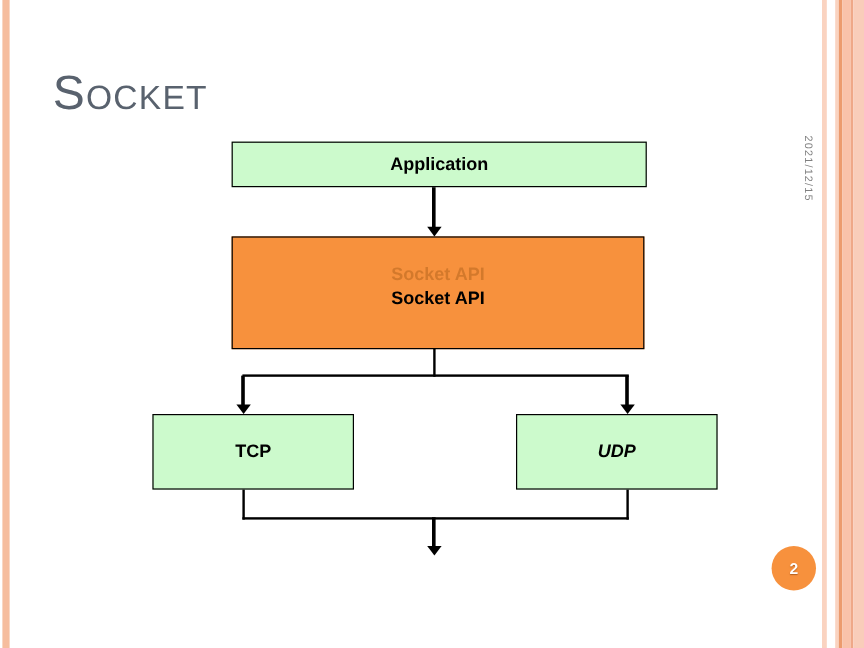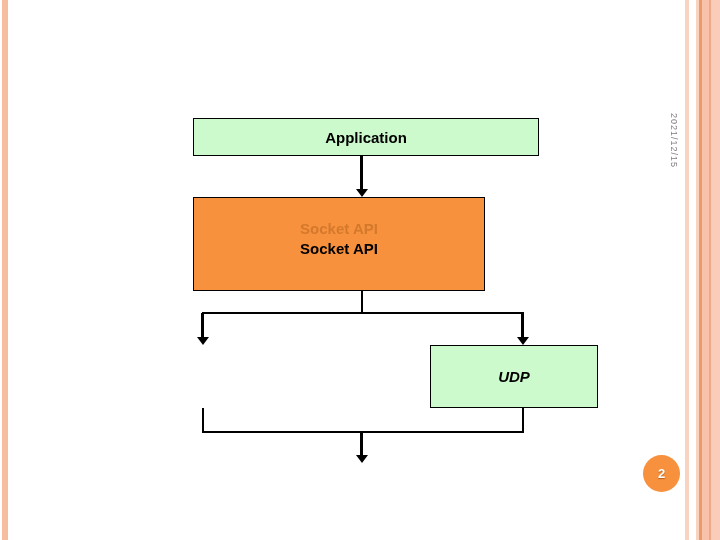--- a/index.html
+++ b/index.html
@@ -39,21 +39,21 @@
   }
   
   .node{
     position:absolute;box-sizing:border-box;
     background:var(--node-fill,#ccfacc);
     border:1px solid var(--node-border,#000000);
     display:flex;align-items:center;justify-content:center;
     font-size:15px;font-weight:bold;color:#000000;
   }
   .node-application{left:193px;top:118px;width:346px;height:38px;}
-  .node-socket-api{left:193px;top:197px;width:292px;height:94px;background:var(--highlight-fill,#f7913d);}
+  .node-socket-api{left:193px;top:197px;width:344px;height:94px;background:var(--highlight-fill,#f7913d);}
   .node-tcp{left:127px;top:345px;width:168px;height:63px;}
   .node-udp{left:430px;top:345px;width:168px;height:63px;font-style:italic;}
   .node-network{left:193px;top:463px;width:347px;height:40px;}
   .ghost-label{
     position:absolute;left:0;right:0;top:22px;text-align:center;
     font-size:15px;font-weight:bold;color:#7a3c00;opacity:.28;
     filter:blur(.4px);pointer-events:none;
   }
   .socket-label{position:relative;top:4px;}
   
@@ -83,32 +83,36 @@
 <div class="slide">
 
   <div class="rail rail-left"></div>
   <div class="rail rs-a"></div>
   <div class="rail rs-b"></div>
   <div class="rail rs-c"></div>
   <div class="rail rs-d"></div>
   <div class="rail rs-e"></div>
   <div class="rail rs-f"></div>
 
+  <div class="title">Socket</div>
 
   <div class="date">2021/12/15</div>
 
   <div class="node node-application">
     <span>Application</span>
   </div>
 
   <div class="node node-socket-api">
     <span class="ghost-label">Socket API</span>
     <span class="socket-label">Socket API</span>
   </div>
 
+  <div class="node node-tcp">
+    <span>TCP</span>
+  </div>
 
   <div class="node node-udp">
     <span>UDP</span>
   </div>
 
 
   <div class="conn c-app-stem"></div>
   <div class="arrowhead ah-sock"></div>
 
   <div class="conn c-sock-down"></div>

